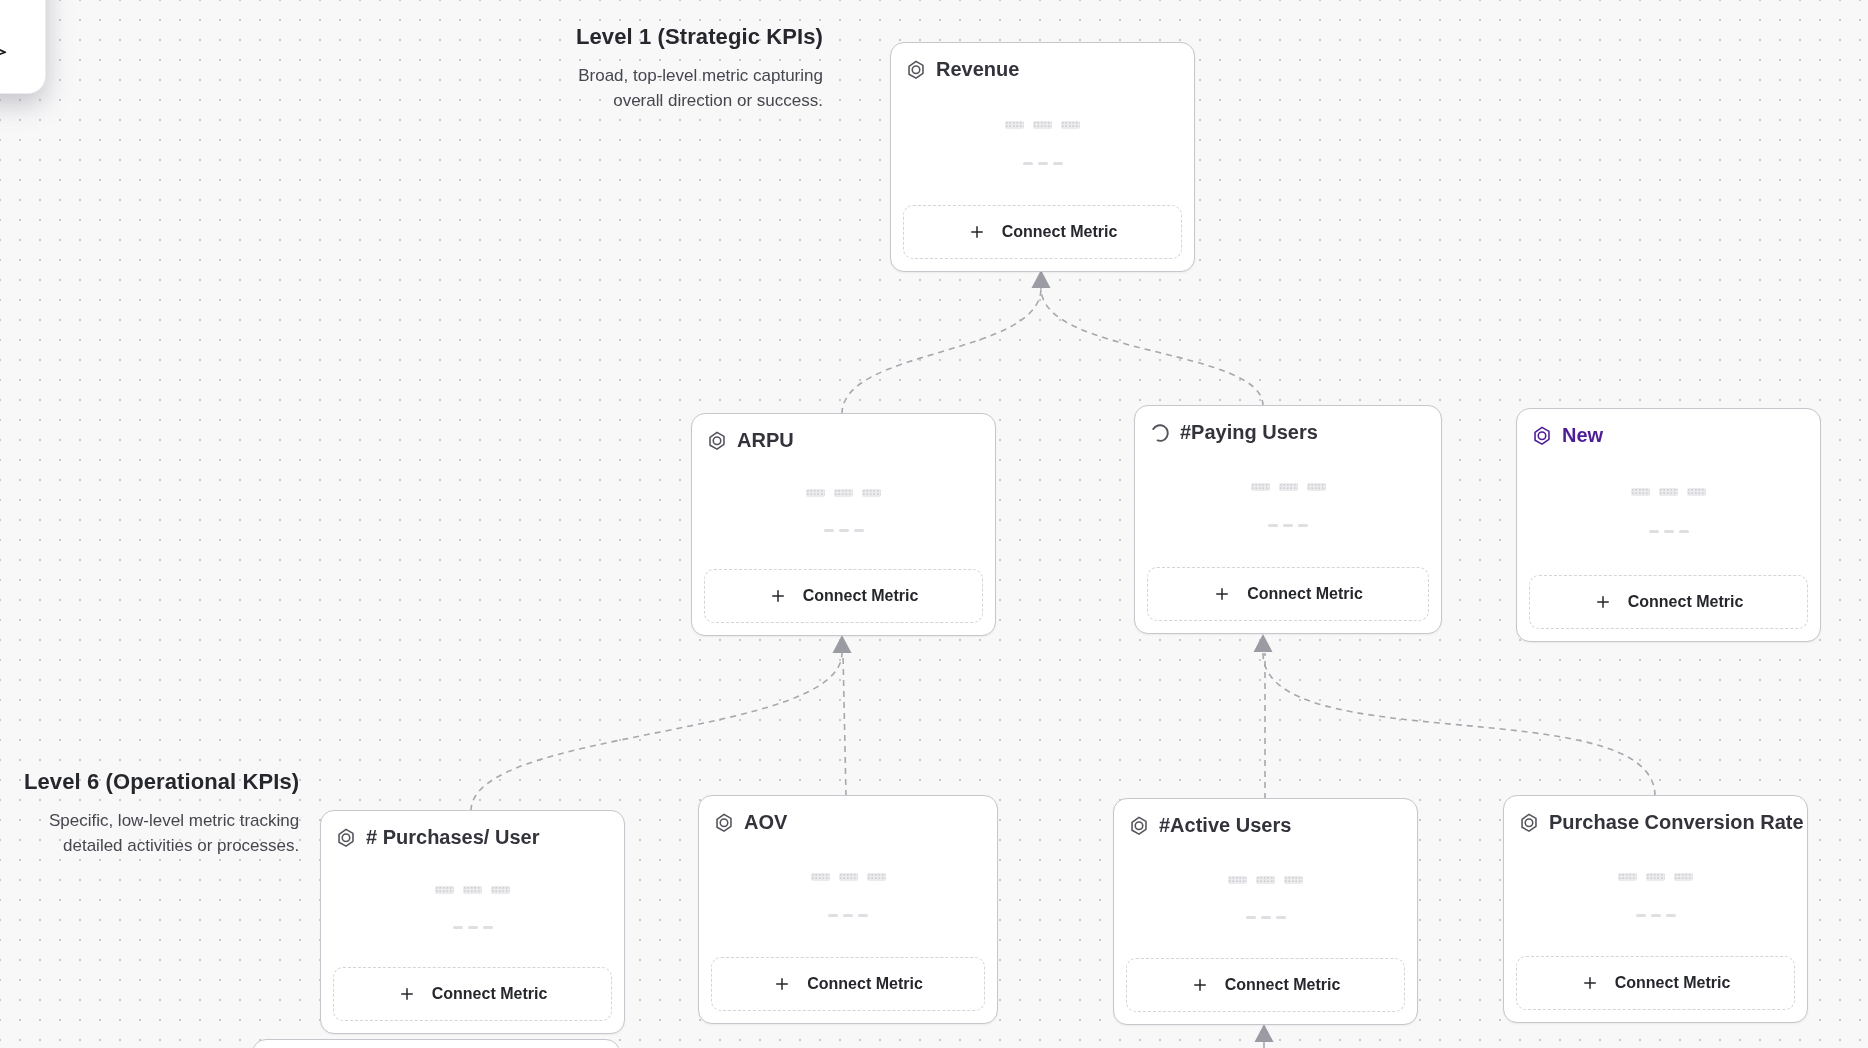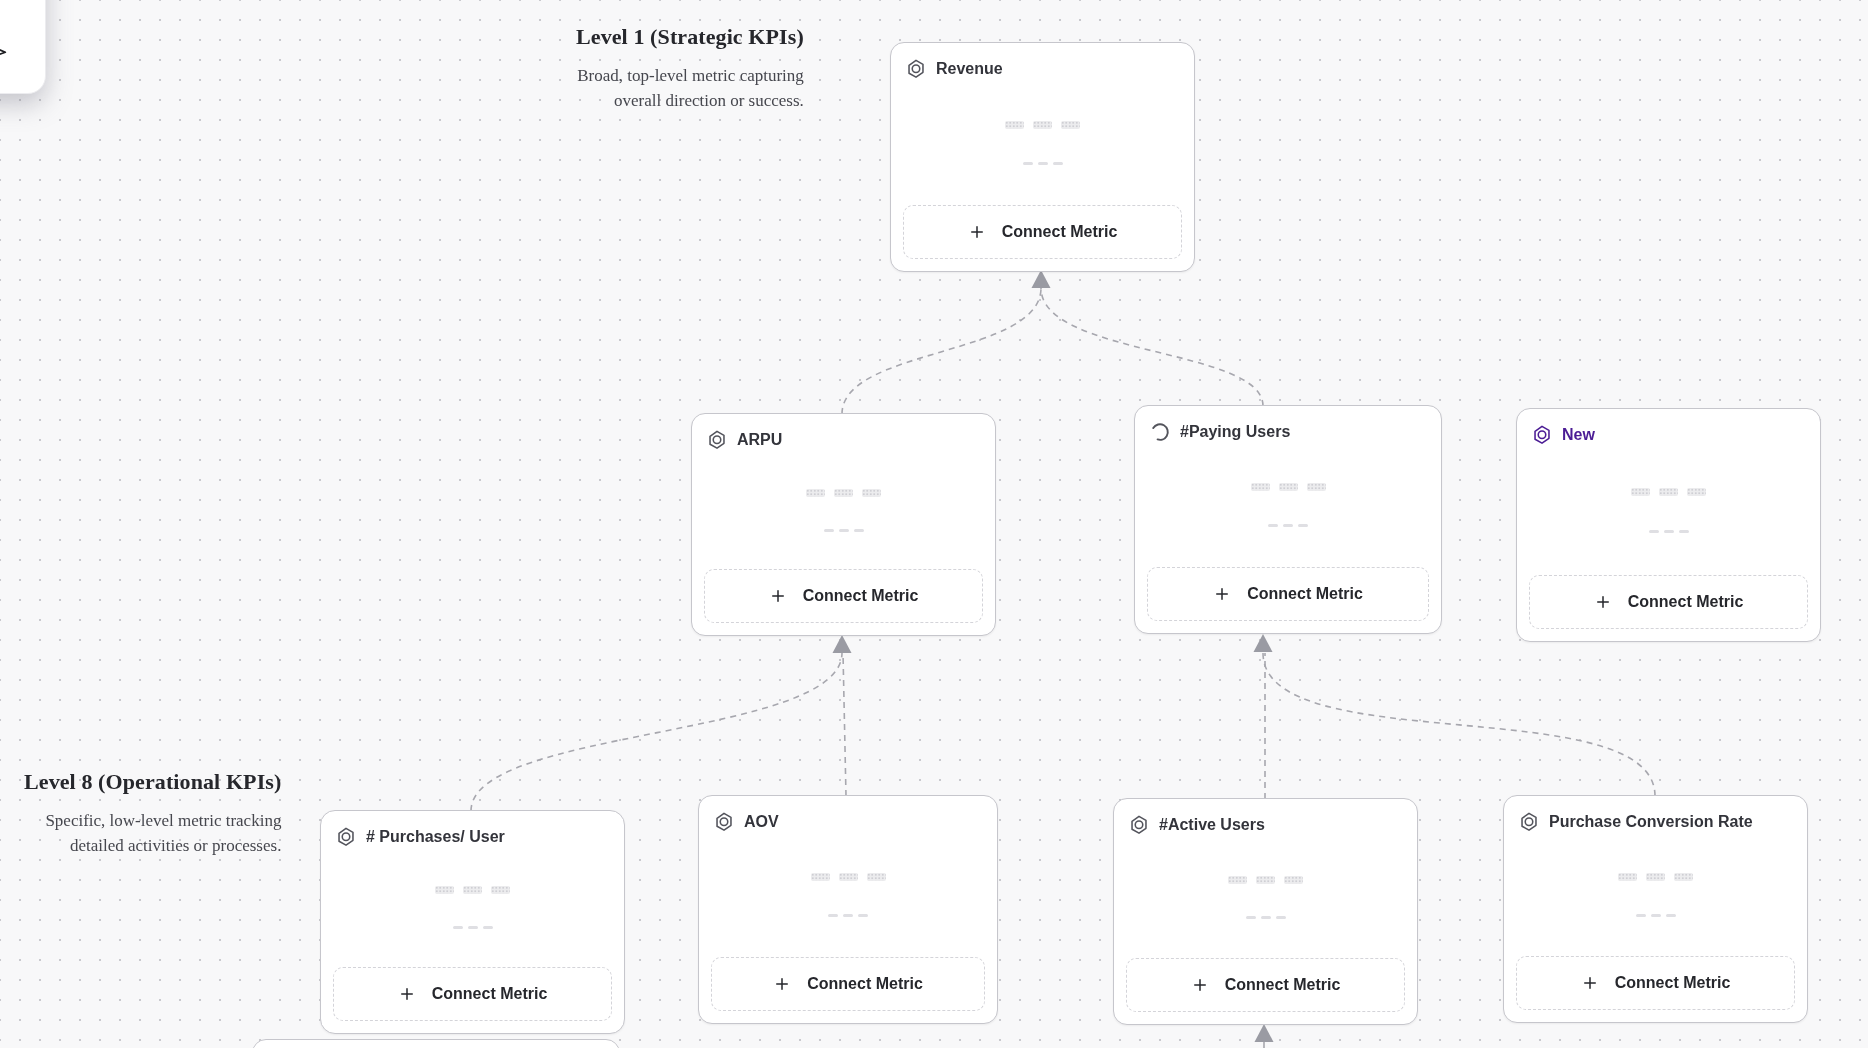--- a/index.html
+++ b/index.html
@@ -15,33 +15,33 @@
     background-image:radial-gradient(circle,#c9c9ce 1.1px,transparent 1.3px);
     background-size:20px 20px;
     background-position:10px 10px;
   }
   
   svg.edges{position:absolute;left:0;top:0;pointer-events:none;}
   svg.edges path{fill:none;stroke:#a7a7ae;stroke-width:1.6;stroke-dasharray:6 5;}
   svg.edges polygon{fill:#9a9ba3;stroke:none;}
 
   
-  .lvl{position:absolute;font-family:Liberation Serif, serif;}
+  .lvl{position:absolute;}
   .lvl h2{margin:0 0 13px 0;font-size:22px;font-weight:700;color:#26272c;letter-spacing:.1px;}
   .lvl p{margin:0;font-size:17px;line-height:25px;color:#46474e;text-align:right;}
   .lvl p span{display:block;}
 
   
   .card{
     position:absolute;background:#fff;border:1px solid #c6c6cc;border-radius:14px;
     box-shadow:0 1px 2px rgba(28,28,35,.06);
   }
   .card-head{position:absolute;top:15px;left:14px;right:14px;display:flex;align-items:center;gap:9px;}
   .card-head .icn{width:22px;height:22px;flex:0 0 22px;color:#53545c;display:flex;align-items:center;justify-content:center;}
-  .card-title{font-size:16px;font-weight:600;color:#33343b;white-space:nowrap;}
+  .card-title{font-size:20px;font-weight:600;color:#33343b;white-space:nowrap;}
   .card.is-new .card-title,.card.is-new .icn{color:#4c1d95;}
   .sk-bars{position:absolute;top:34%;left:0;right:0;display:flex;justify-content:center;gap:9px;}
   .sk-bars i{
     width:19px;height:8px;border-radius:2px;
     background-color:#ececee;
     background-image:radial-gradient(circle,#cfcfd4 .8px,transparent .9px);
     background-size:3.5px 3.5px;
   }
   .sk-dashes{position:absolute;top:52%;left:0;right:0;display:flex;justify-content:center;gap:5px;}
   .sk-dashes i{width:10px;height:3px;border-radius:1.5px;background:#dfdfe3;}
@@ -84,21 +84,21 @@
   </svg>
 
   <div class="lvl" style="left:576px;top:24px;">
     <h2>Level 1 (Strategic KPIs)</h2>
     <p>
         <span>Broad, top-level metric capturing</span>
         <span>overall direction or success.</span>
       </p>
   </div>
   <div class="lvl" style="left:24px;top:769px;">
-    <h2>Level 8 (Operational KPIs)</h2>
+    <h2>Level 6 (Operational KPIs)</h2>
     <p>
         <span>Specific, low-level metric tracking</span>
         <span>detailed activities or processes.</span>
       </p>
   </div>
 
   <div class="card" style="left:890px;top:42px;width:303px;height:228px;">
     <div class="card-head">
       <span class="icn">
         <svg width="22" height="22" viewBox="0 0 24 24" fill="none" stroke="currentColor" stroke-width="1.7" stroke-linejoin="round">
@@ -210,21 +210,21 @@
     <button class="connect">
       <span class="plus">
           <svg width="18" height="18" viewBox="0 0 24 24" fill="none" stroke="currentColor" stroke-width="2" stroke-linecap="round">
             <path d="M12 5v14M5 12h14"></path>
           </svg>
         </span>
       <span>Connect Metric</span>
     </button>
   </div>
 
-  <div class="card" style="left:320px;top:810px;width:303px;height:222px;border-radius:15px;">
+  <div class="card" style="left:320px;top:810px;width:303px;height:222px;">
     <div class="card-head">
       <span class="icn">
         <svg width="22" height="22" viewBox="0 0 24 24" fill="none" stroke="currentColor" stroke-width="1.7" stroke-linejoin="round">
             <path d="M12 2.6l7.6 4.35v8.7L12 20.9l-7.6-4.25v-8.7z"></path>
             <circle cx="12" cy="11.8" r="4.1"></circle>
           </svg>
       </span>
       <span class="card-title"># Purchases/ User</span>
     </div>
     <div class="sk-bars">

